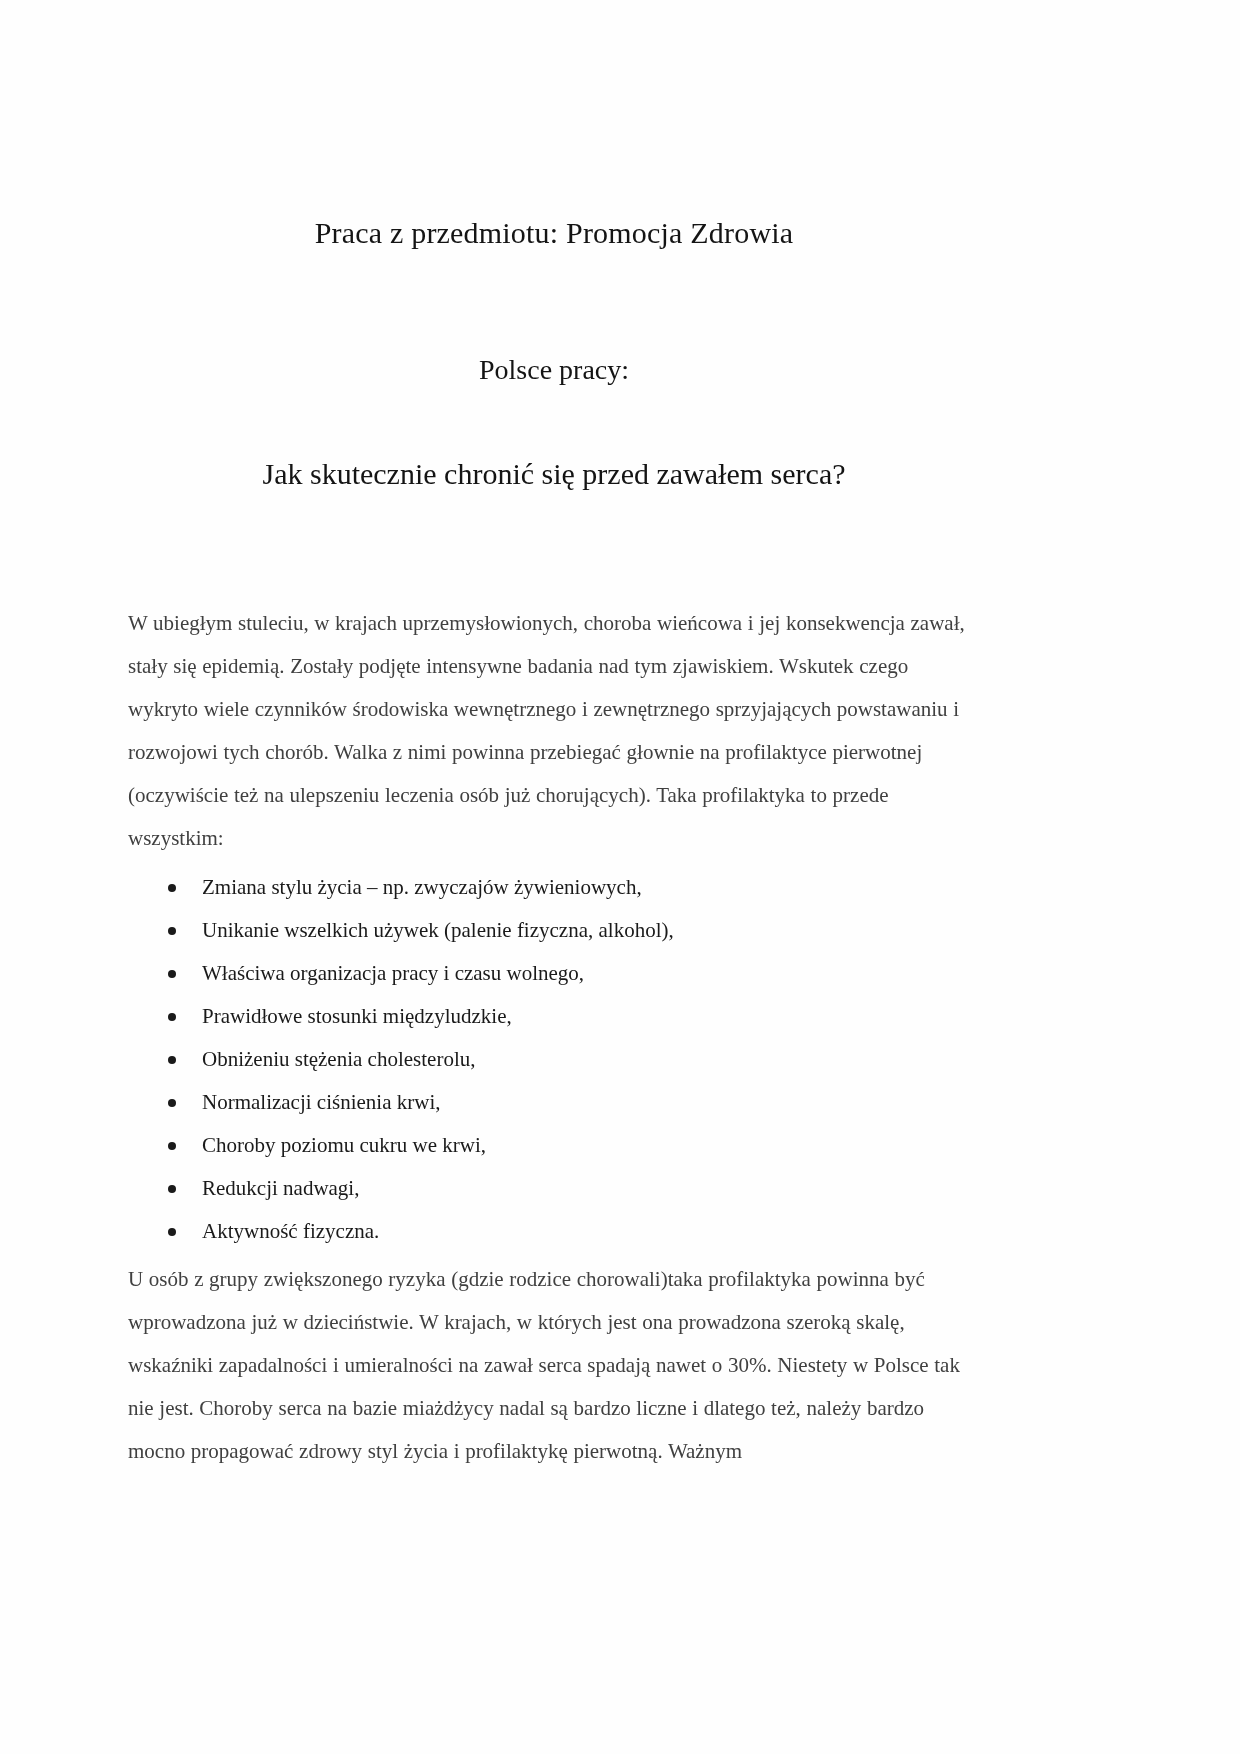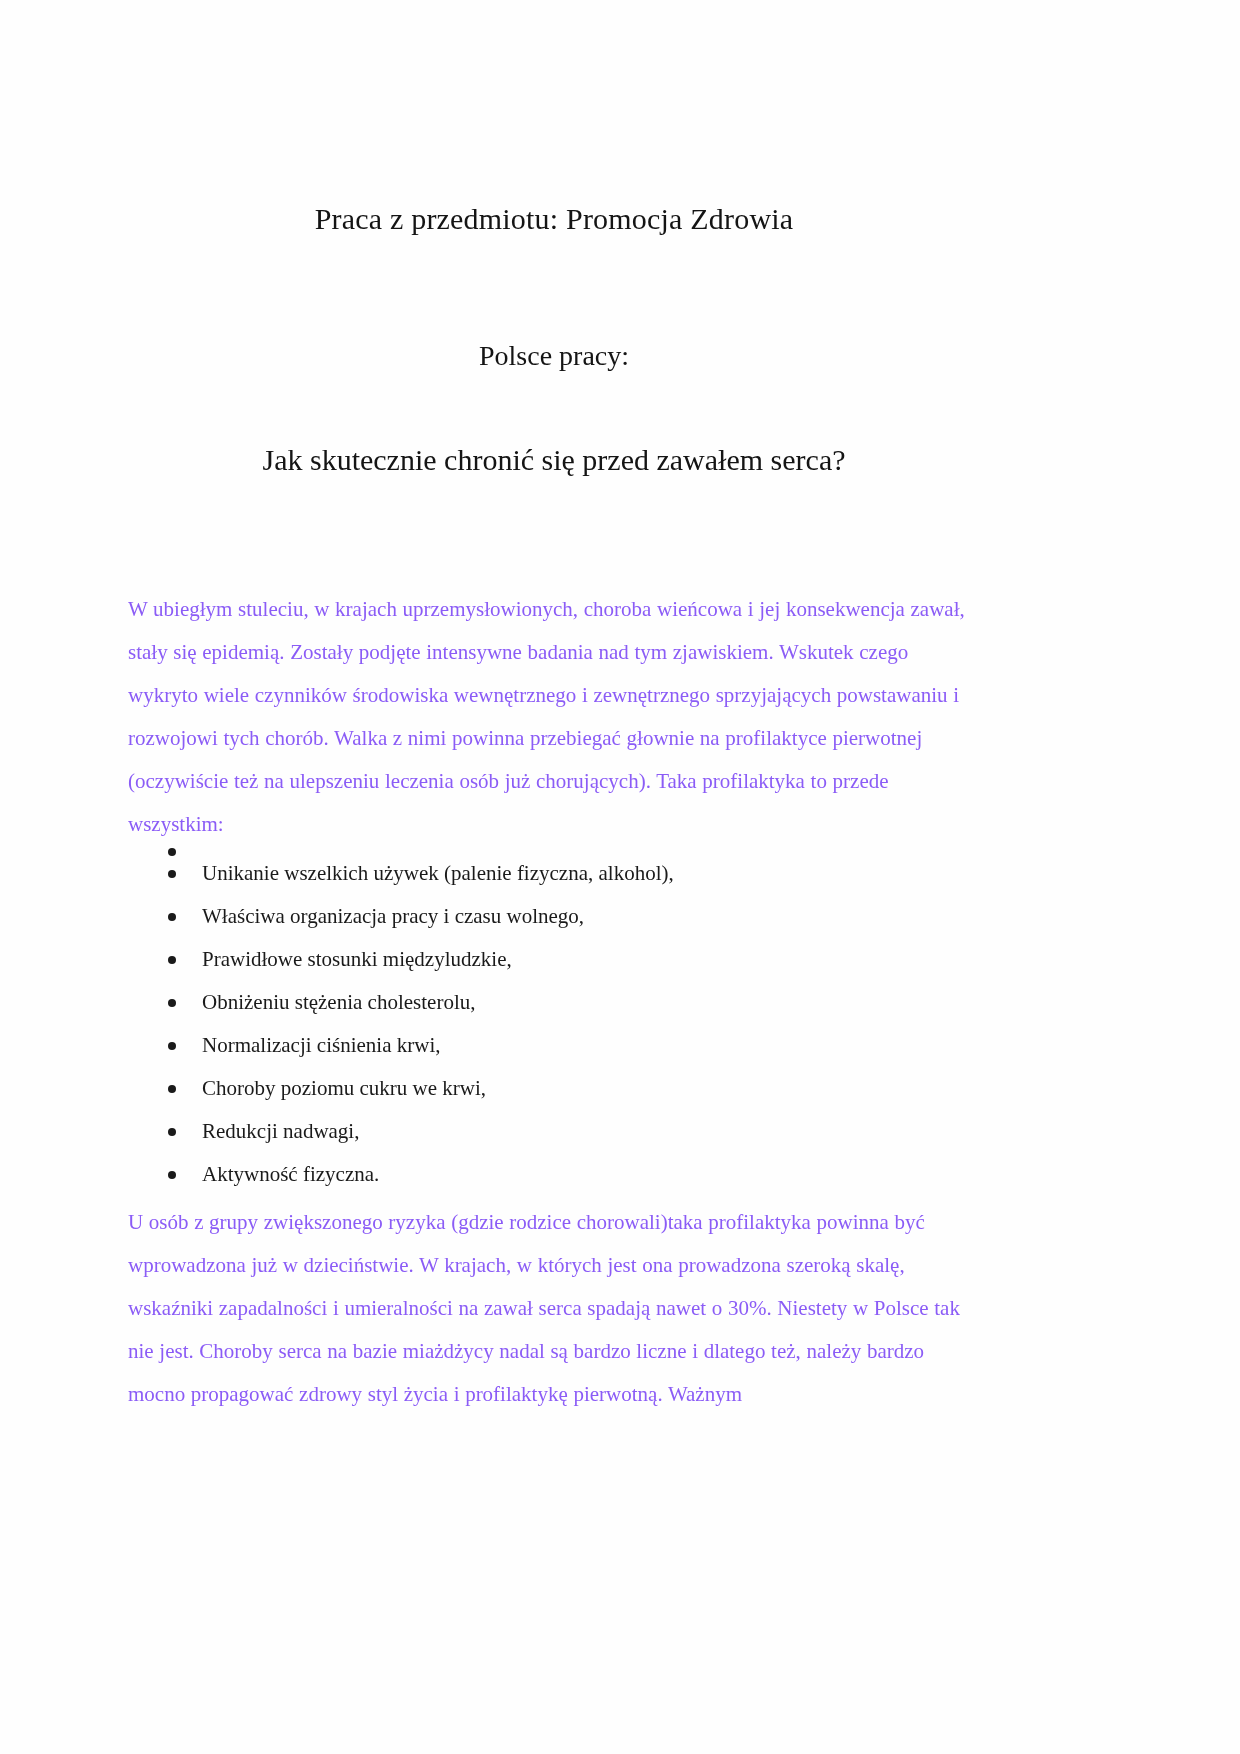--- a/index.html
+++ b/index.html
@@ -21,21 +21,21 @@
     height: 1754px;
     background: #fefefe;
     box-sizing: border-box;
     padding: 0;
     overflow: hidden;
   }
 
   .content {
     position: absolute;
     left: 128px;
-    top: 2px;
+    top: 16px;
     width: 852px;
   }
 
   
   .title-block {
     text-align: center;
   }
 
   .doc-title {
     font-size: 30px;
@@ -68,21 +68,21 @@
   
   .body-block {
     padding-top: 95px;
   }
 
   p.para {
     font-size: 21px;
     line-height: 43px;
     margin: 0;
     text-align: left;
-    color: #8b5cf6;
+    color: #404040;
     word-spacing: 0.4px;
   }
 
   ul.bullets {
     list-style: none;
     margin: 0;
     padding: 0;
     padding-top: 6px;
   }
 
@@ -124,20 +124,21 @@
       <h2 class="topic-title">Jak skutecznie chronić się przed zawałem serca?</h2>
     </div>
 
     <div class="body-block">
 
       <p class="para">W  ubiegłym stuleciu, w krajach uprzemysłowionych, choroba wieńcowa i jej konsekwencja zawał, stały się epidemią. Zostały podjęte intensywne badania nad tym zjawiskiem. Wskutek czego wykryto wiele czynników środowiska wewnętrznego i zewnętrznego sprzyjających powstawaniu i rozwojowi tych chorób. Walka z nimi powinna przebiegać głownie na profilaktyce pierwotnej (oczywiście też na ulepszeniu leczenia osób już chorujących). Taka profilaktyka to przede wszystkim:</p>
 
       <ul class="bullets">
         <li>
           <span class="dot"></span>
+          <span>Zmiana stylu życia – np. zwyczajów żywieniowych,</span>
         </li>
         <li>
           <span class="dot"></span>
           <span>Unikanie wszelkich używek (palenie fizyczna, alkohol),</span>
         </li>
         <li>
           <span class="dot"></span>
           <span>Właściwa organizacja pracy i  czasu wolnego,</span>
         </li>
         <li>

